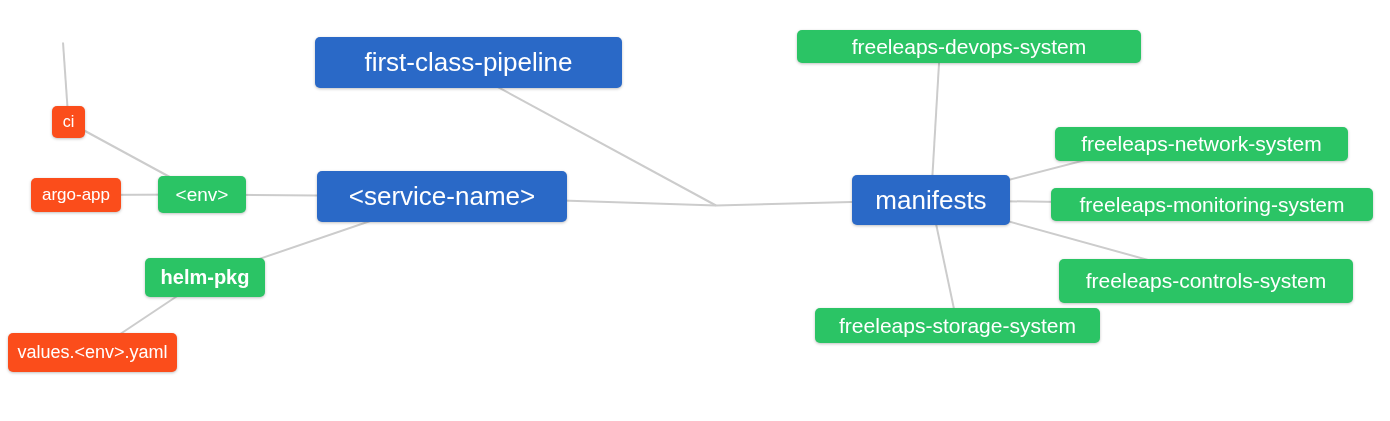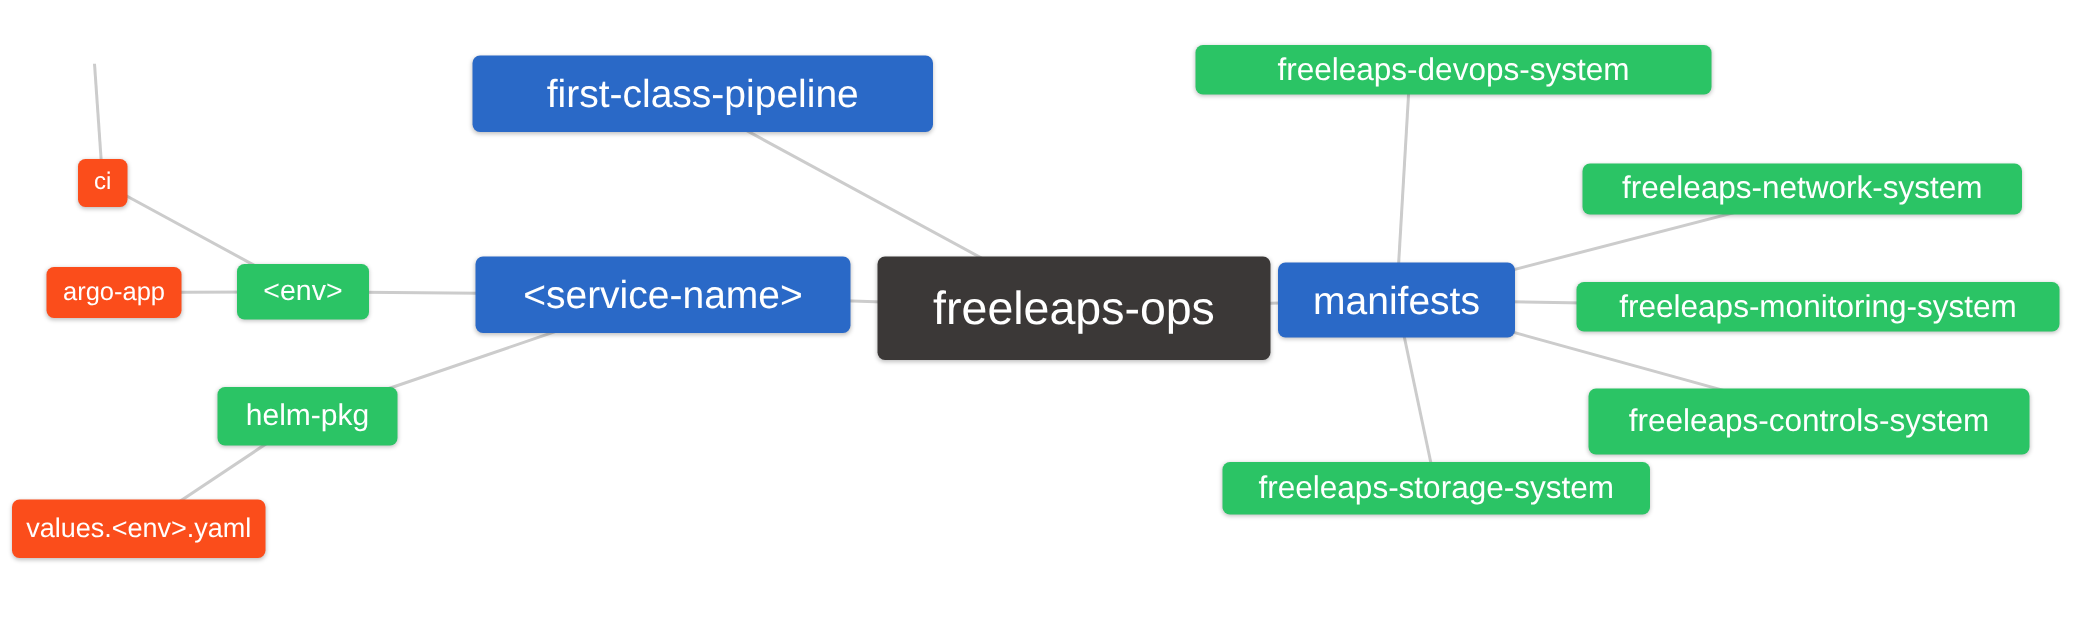--- a/index.html
+++ b/index.html
@@ -73,31 +73,30 @@
   <div class="node red" style="left:52px; top:106px; width:33px; height:32px; font-size:16px;">ci</div>
 
   <div class="node red" style="left:31px; top:178px; width:90px; height:34px; font-size:17px;">argo-app</div>
 
   <div class="node green" style="left:158px; top:176px; width:88px; height:37px; font-size:19px;">&lt;env&gt;</div>
 
   <div class="node blue" style="left:315px; top:37px; width:307px; height:51px; font-size:26px;">first-class-pipeline</div>
 
   <div class="node blue" style="left:317px; top:171px; width:250px; height:51px; font-size:26px;">&lt;service-name&gt;</div>
 
-  <div class="node dark" style="left:585px; top:171px; width:262px; height:69px; font-size:31px;">freeleaps-ops</div>
 
   <div class="node blue" style="left:852px; top:175px; width:158px; height:50px; font-size:26px;">manifests</div>
 
   <div class="node green" style="left:797px; top:30px; width:344px; height:33px; font-size:21px;">freeleaps-devops-system</div>
 
-  <div class="node green" style="left:1055px; top:109px; width:293px; height:34px; font-size:21px;">freeleaps-network-system</div>
+  <div class="node green" style="left:1055px; top:127px; width:293px; height:34px; font-size:21px;">freeleaps-network-system</div>
 
   <div class="node green" style="left:1051px; top:188px; width:322px; height:33px; font-size:21px;">freeleaps-monitoring-system</div>
 
   <div class="node green" style="left:1059px; top:259px; width:294px; height:44px; font-size:21px;">freeleaps-controls-system</div>
 
   <div class="node green" style="left:815px; top:308px; width:285px; height:35px; font-size:21px;text-align:center;">freeleaps-storage-system</div>
 
-  <div class="node green" style="left:145px; top:258px; width:120px; height:39px; font-size:20px;">helm-pkg</div>
+  <div class="node green" style="left:145px; top:258px; width:120px; height:39px; font-size:20px;font-weight:bold;">helm-pkg</div>
 
   <div class="node red" style="left:8px; top:333px; width:169px; height:39px; font-size:18px;">values.&lt;env&gt;.yaml</div>
 
 </div>
 
 </body></html>

